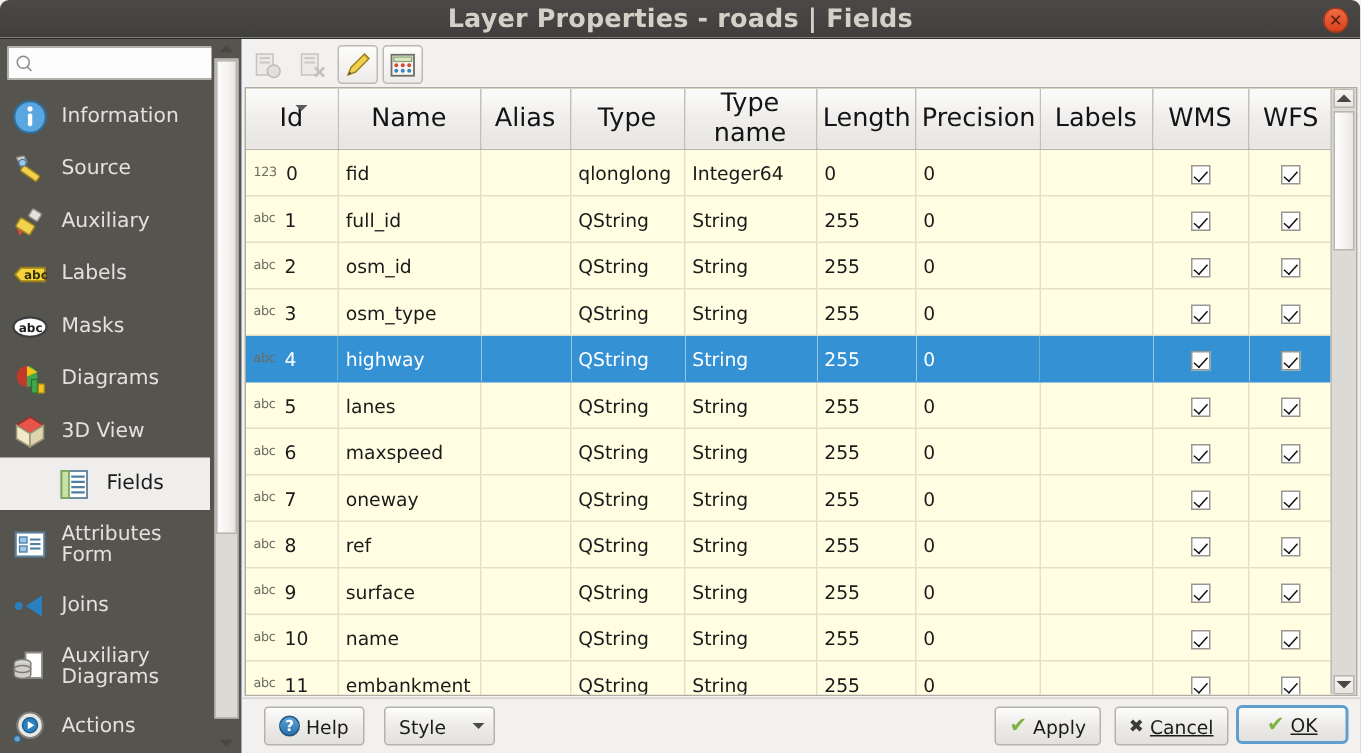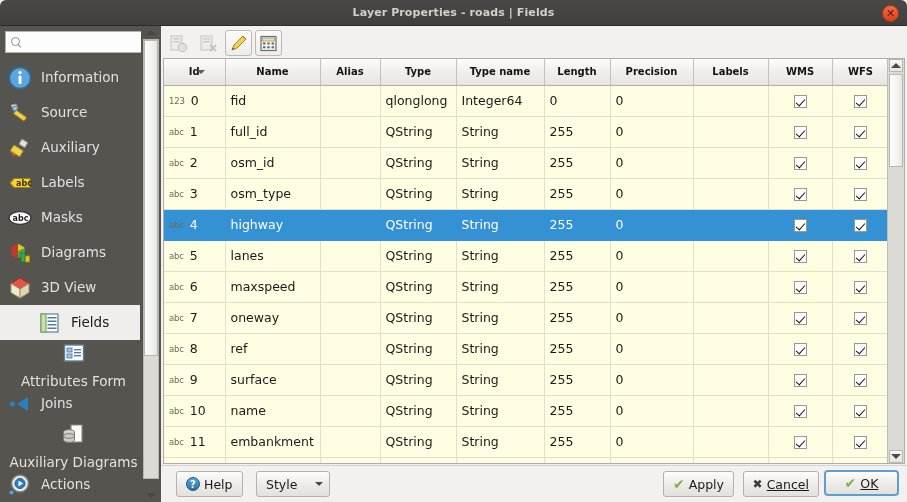--- a/index.html
+++ b/index.html
@@ -14,21 +14,21 @@
 
   
   .titlebar {
     position: absolute; left: 0; top: 0; width: 907px; height: 26px;
     background: linear-gradient(to bottom, #4b4947 0%, #413f3d 100%);
     border-bottom: 1px solid #2e2c2b;
     display: flex; align-items: center; justify-content: center;
     border-top-left-radius: 6px; border-top-right-radius: 6px;
   }
   .titlebar-text {
-    font-size: 11px; font-weight: bold; color: #d4d0c8;
+    font-size: 17px; font-weight: bold; color: #d4d0c8;
     letter-spacing: 0.1px;
   }
   .close-btn {
     position: absolute; right: 8px; top: 5px;
     width: 17px; height: 17px; border-radius: 50%;
     background: radial-gradient(circle at 40% 32%, #f07council 0%, #e1502a 100%);
     background: linear-gradient(to bottom, #ef6b44 0%, #d8421c 100%);
     border: 1px solid #a93a18;
     display: flex; align-items: center; justify-content: center;
     color: #5a1c08; font-size: 11px; line-height: 1; font-weight: bold;
@@ -76,21 +76,21 @@
 
   .nav-list {
     position: absolute; left: 0; top: 34px; width: 140px; height: 442px;
     overflow: hidden;
   }
   .nav-item {
     display: flex; align-items: center; gap: 8px;
     height: 35px; padding-left: 7px; cursor: pointer;
     color: #e3e1de; font-size: 13.5px;
   }
-  .nav-item.two-line { height: 46px; flex-direction: column; }
+  .nav-item.two-line { height: 46px; }
   .nav-item.selected {
     background: #efeeec; color: #1c1c1c; padding-left: 37px;
   }
   .nav-label { line-height: 1.05; }
   .nav-ico { width: 26px; height: 26px; flex: 0 0 26px; position: relative; }
 
   
   .sb-scroll {
     position: absolute; left: 141px; top: 0; width: 20px; height: 476px;
     background: #56544f;
@@ -140,21 +140,21 @@
     border: 1px solid #b0ada7; background: #fffee3; overflow: hidden;
   }
   table.fields {
     border-collapse: collapse; table-layout: fixed; width: 725px;
     font-size: 12.5px; color: #1a1a1a;
   }
   table.fields th {
     height: 26px;
     background: linear-gradient(to bottom, #fcfcfb 0%, #f0eeec 50%, #e7e5e2 100%);
     border-right: 1px solid #c3c0bb; border-bottom: 1px solid #b3b0ab;
-    font-weight: bold; font-size: 10px; color: #141414;
+    font-weight: normal; font-size: 17px; color: #141414;
     text-align: center; position: relative; padding: 0 4px;
   }
   table.fields td {
     height: 30px; border-right: 1px solid #e3e0c9; border-bottom: 1px solid #e3e0c9;
     padding: 0 5px; background: #fffee3; vertical-align: middle;
     overflow: hidden; white-space: nowrap;
   }
   tr.row-selected td { background: #3391d4; color: #ffffff; border-right-color: #3391d4; border-bottom-color: #3391d4;}
   td.c-center { text-align: center; }
   .c-id { display: flex; align-items: center; height: 30px; gap: 6px; }

